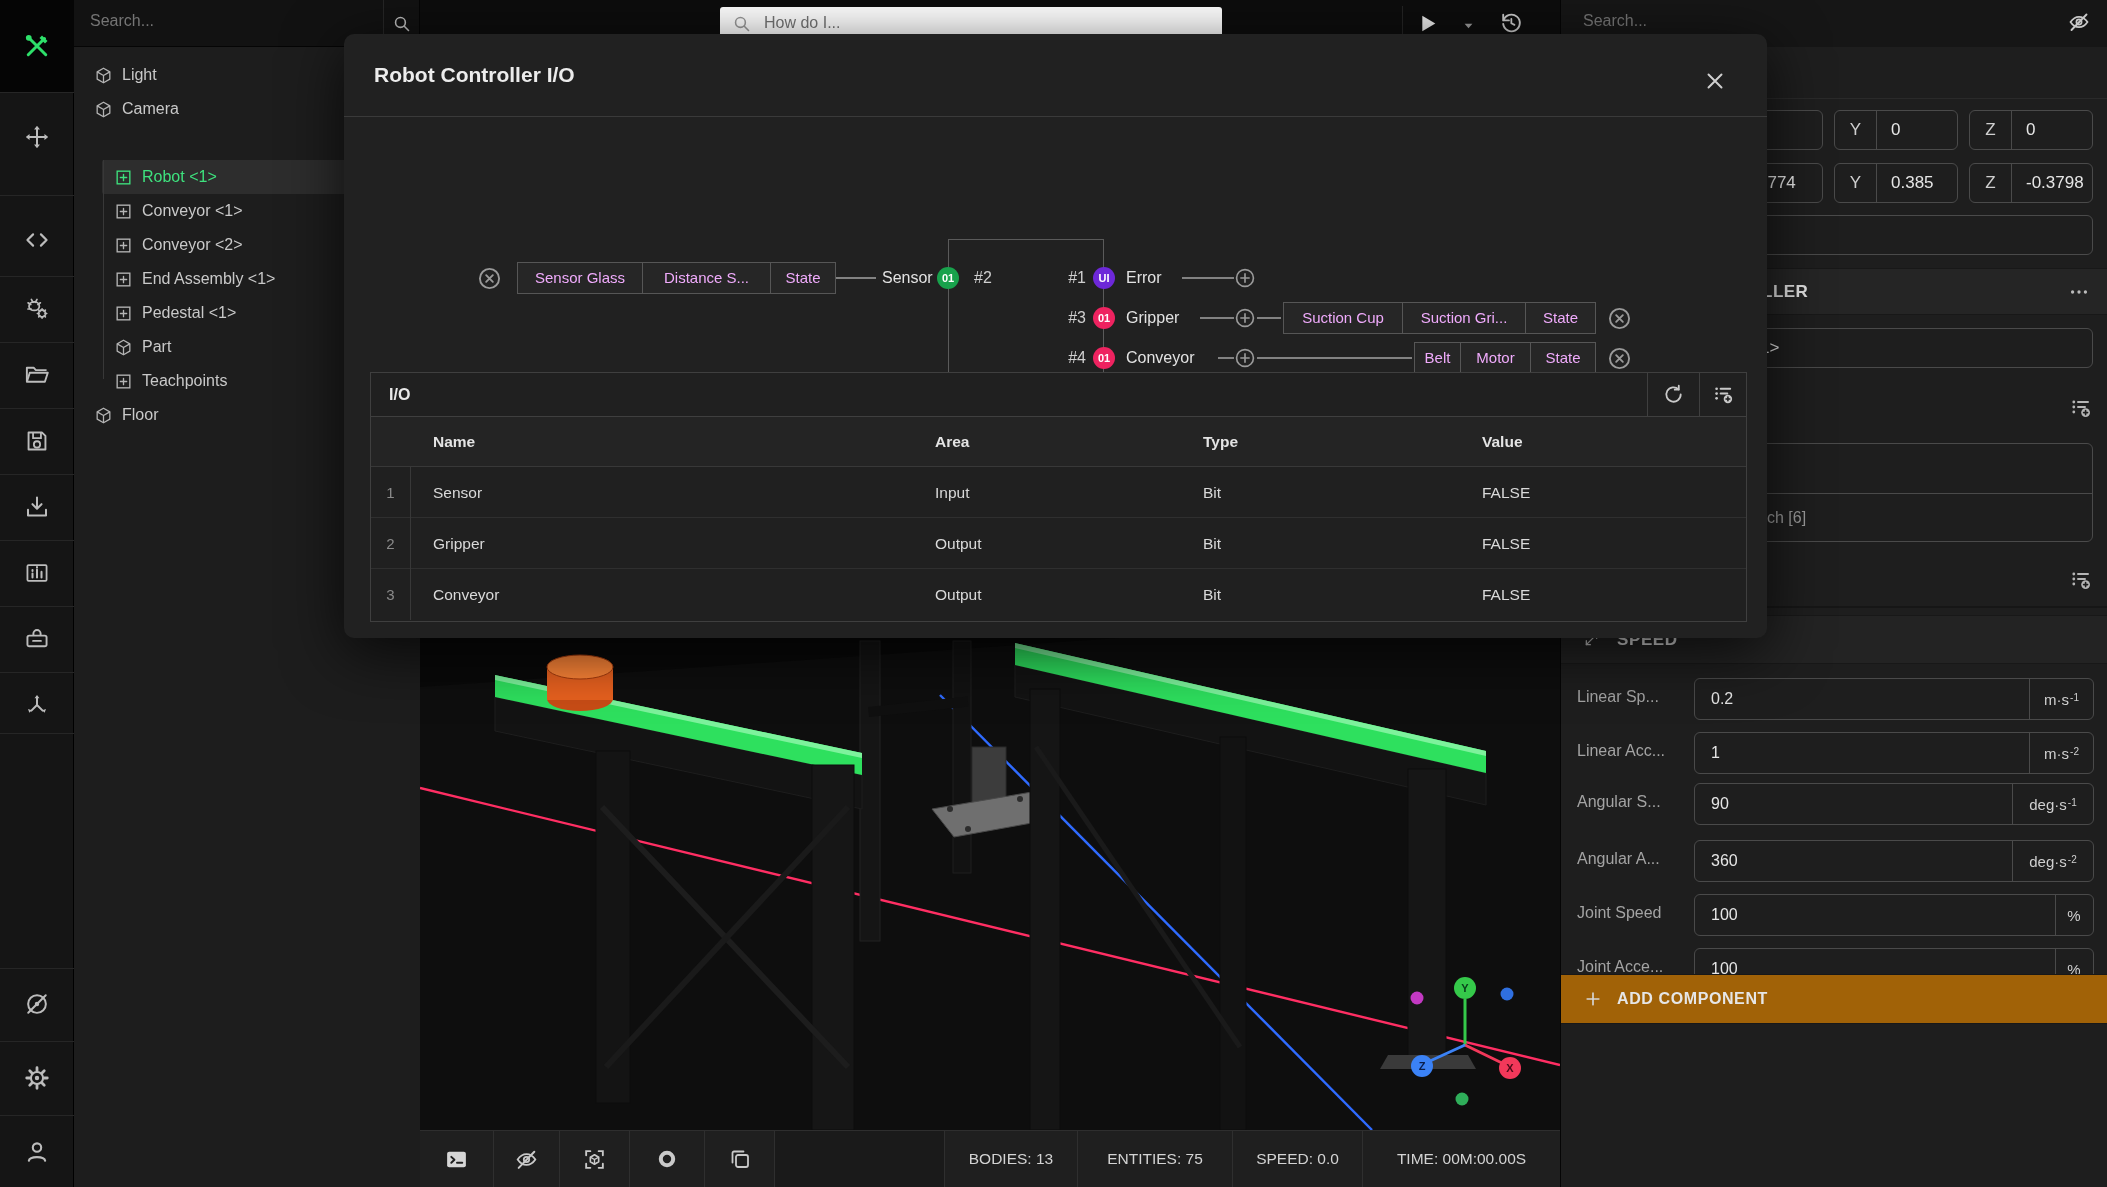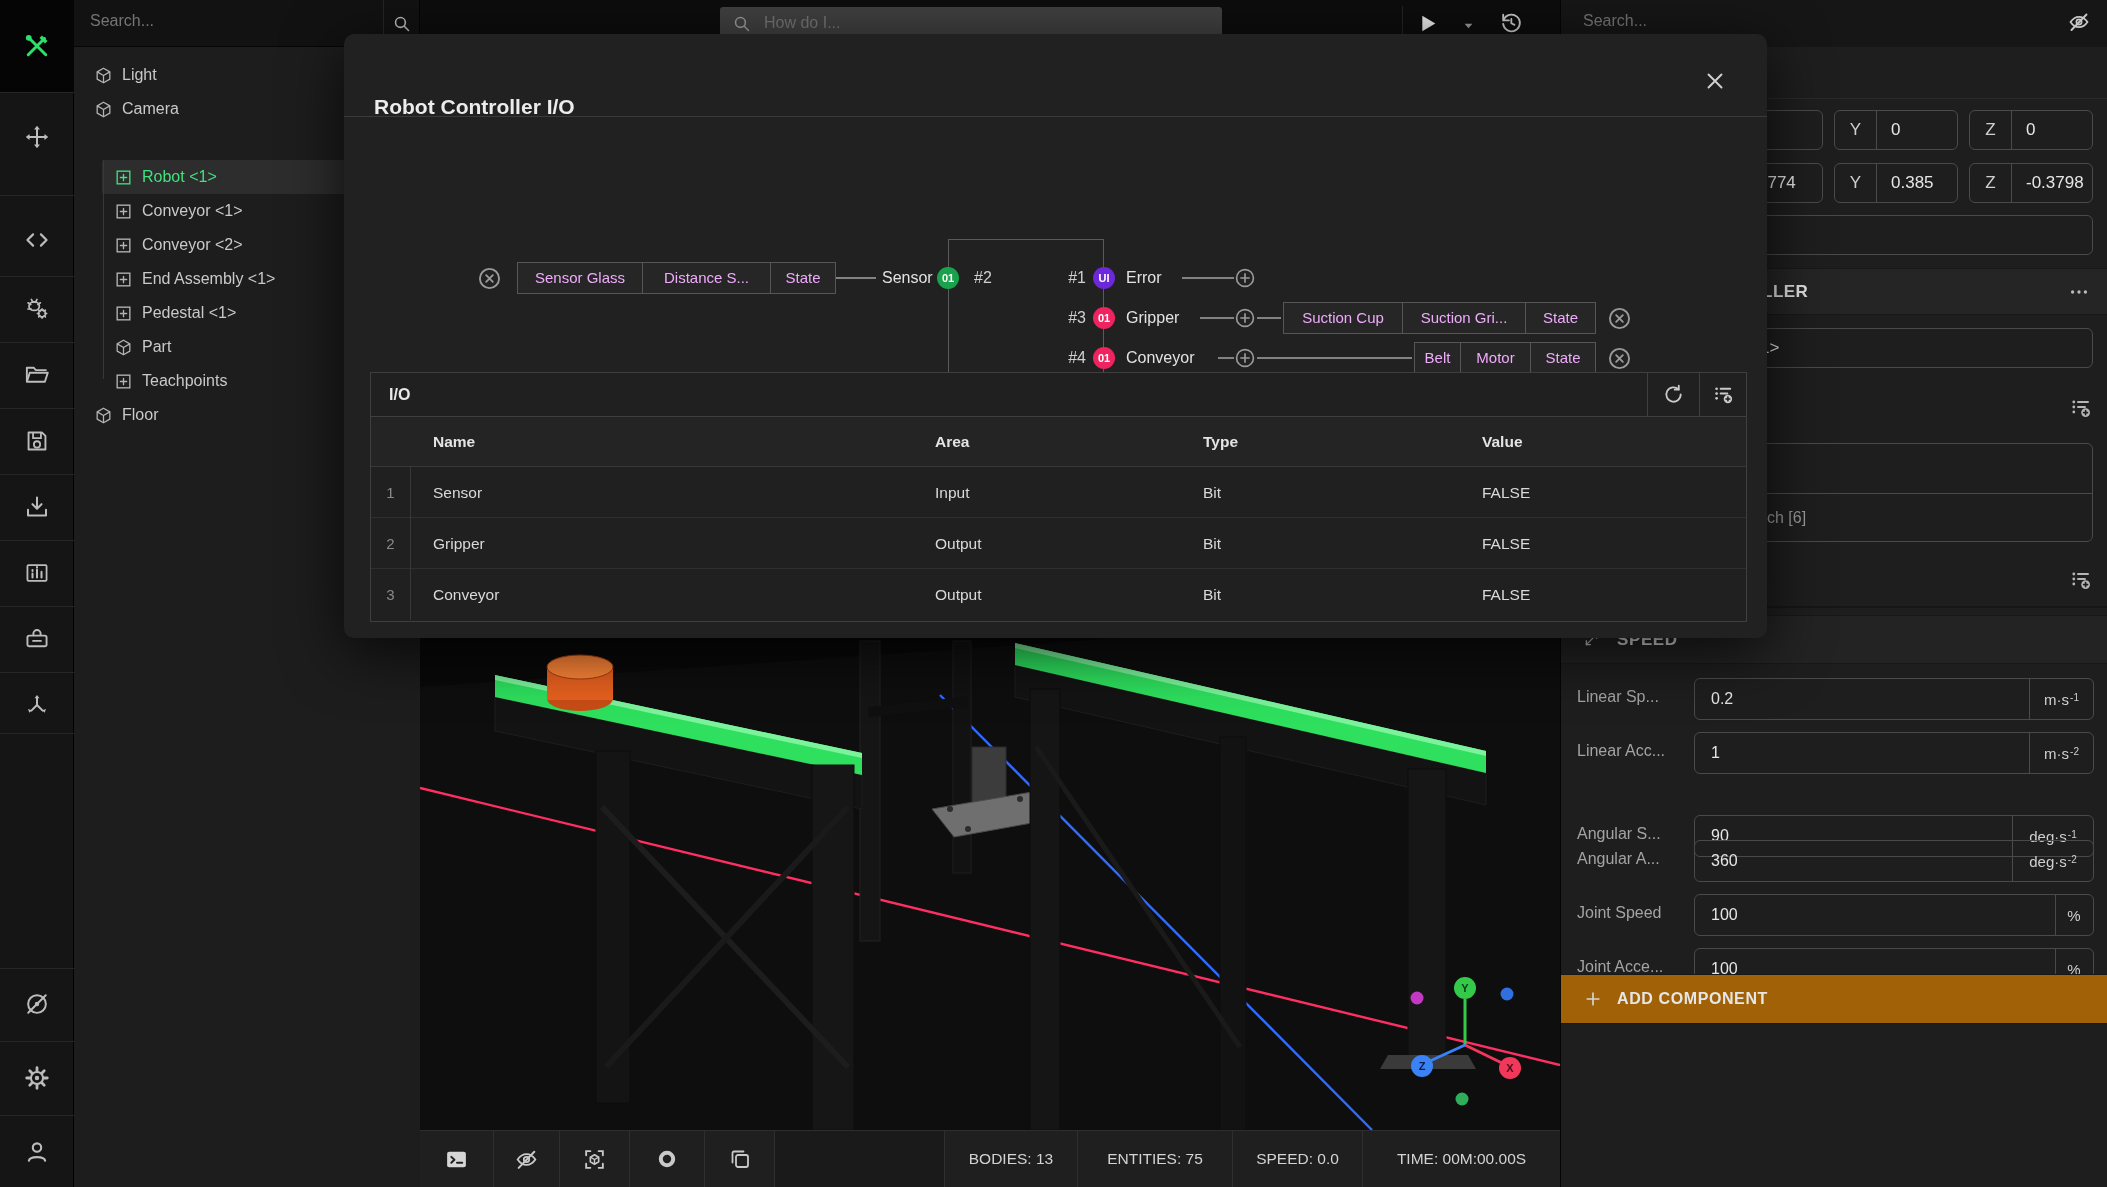--- a/index.html
+++ b/index.html
@@ -16,21 +16,21 @@
   #rail-logo svg { position:absolute; left:50%; top:50%; transform:translate(-50%,-50%); color:#2ee06a; }
 
   
   #topstrip { position:absolute; left:74px; top:0; width:2033px; height:47px; background:#121212; border-bottom:1px solid #050505; z-index:4; }
   .searchtext { font-size:16px; color:#8a8a8a; background:transparent; border:none; outline:none; font-family:"Liberation Sans",sans-serif; }
   #tree-search { position:absolute; left:0; top:0; width:346px; height:47px; border-right:1px solid #050505; }
   #tree-search input { position:absolute; left:16px; top:12px; width:270px; }
   #tree-search .vdiv { position:absolute; right:35px; top:0; width:1px; height:47px; background:#262626; }
   #tree-search .mag { position:absolute; right:7px; top:13px; color:#bdbdbd; }
   #vp-topbar { position:absolute; left:346px; top:0; width:1140px; height:47px; background:#0d0d0d; }
-  #help-search { position:absolute; left:300px; top:7px; width:502px; height:33px; background:#404040; border-radius:3px; }
+  #help-search { position:absolute; left:300px; top:7px; width:502px; height:33px; background:#ffffff; border-radius:3px; }
   #help-search .mag { position:absolute; left:11px; top:6px; color:#9a9a9a; }
   #help-search input { position:absolute; left:44px; top:7px; width:430px; }
   #vp-topbar .vdiv { position:absolute; left:982px; top:6px; width:1px; height:35px; background:#242424; }
   #play-btn { position:absolute; left:995px; top:11px; color:#e8e8e8; }
   #play-caret { position:absolute; left:1040px; top:17px; color:#9a9a9a; }
   #history-btn { position:absolute; left:1078px; top:10px; color:#c9c9c9; }
   #right-search { position:absolute; left:1486px; top:0; width:547px; height:47px; background:#161616; border-left:1px solid #050505; }
   #right-search input { position:absolute; left:22px; top:12px; width:380px; }
   #eye-off-btn { position:absolute; right:16px; top:10px; color:#c9c9c9; }
 
@@ -63,21 +63,21 @@
   .speedrow .slabel { position:absolute; left:16px; top:10px; font-size:16px; color:#a3a3a3; white-space:nowrap; }
   .speedrow .sbox { position:absolute; left:133px; top:0; width:400px; height:42px; border:1px solid #4a4a4a; border-radius:6px; display:flex; overflow:hidden; }
   .speedrow .sval { flex:1; font-size:16px; color:#e6e6e6; padding-left:16px; line-height:40px; }
   .speedrow .sunit { border-left:1px solid #4a4a4a; font-size:15px; color:#cfcfcf; display:flex; align-items:center; justify-content:center; white-space:nowrap;margin-left:18px; }
   .speedrow .sunit sup { font-size:10px; margin-left:1px; transform:translateY(-2px); }
   .listadd-ic { position:absolute; color:#b5b5b5; }
 
   
   #modal { position:absolute; left:344px; top:34px; width:1423px; height:604px; background:#212121; border-radius:10px; box-shadow:0 14px 60px rgba(0,0,0,.72); z-index:40; }
   #modal-header { position:relative; height:83px; border-bottom:1px solid #3a3a3a; }
-  #modal-title { position:absolute; left:30px; top:29px; font-size:21px; font-weight:600; color:#ececec;margin-top:32px; }
+  #modal-title { position:absolute; left:30px; top:29px; font-size:21px; font-weight:600; color:#ececec; }
   #modal-close { position:absolute; left:1358px; top:34px; color:#d0d0d0; cursor:pointer; }
   #graph { position:absolute; left:0; top:84px; width:1423px; height:254px; }
   .gline { position:absolute; height:2px; background:#828282; }
   .chainbox { position:absolute; height:32px; display:flex; border:1px solid #565656; background:#262626; }
   .chainbox .seg { border-right:1px solid #565656; font-size:15px; color:#f0abfc; line-height:30px; text-align:center; white-space:nowrap; overflow:hidden; padding:0 4px; }
   .chainbox .seg:last-child { border-right:none; }
   .gbadge { position:absolute; width:22px; height:22px; border-radius:50%; color:#fff; font-size:11px; font-weight:bold; text-align:center; line-height:22px; z-index:2; }
   .gport { position:absolute; font-size:16px; color:#cfcfcf; }
   .glabel { position:absolute; font-size:16px; color:#e2e2e2; }
   .gcirc { position:absolute; color:#9a9a9a; }
@@ -649,21 +649,21 @@
     <div class="speedrow" style="left:0;top:685px;width:547px">
       <span class="slabel">Linear Acc...</span>
       <div class="sbox">
           <div class="sval">1</div>
           <div class="sunit" style="width:64px">
             <span>m·s</span>
             <sup>-2</sup>
           </div>
         </div>
     </div>
-    <div class="speedrow" style="left:0;top:768px;width:547px">
+    <div class="speedrow" style="left:0;top:736px;width:547px">
       <span class="slabel">Angular S...</span>
       <div class="sbox">
           <div class="sval">90</div>
           <div class="sunit" style="width:81px">
             <span>deg·s</span>
             <sup>-1</sup>
           </div>
         </div>
     </div>
     <div class="speedrow" style="left:0;top:793px;width:547px">

